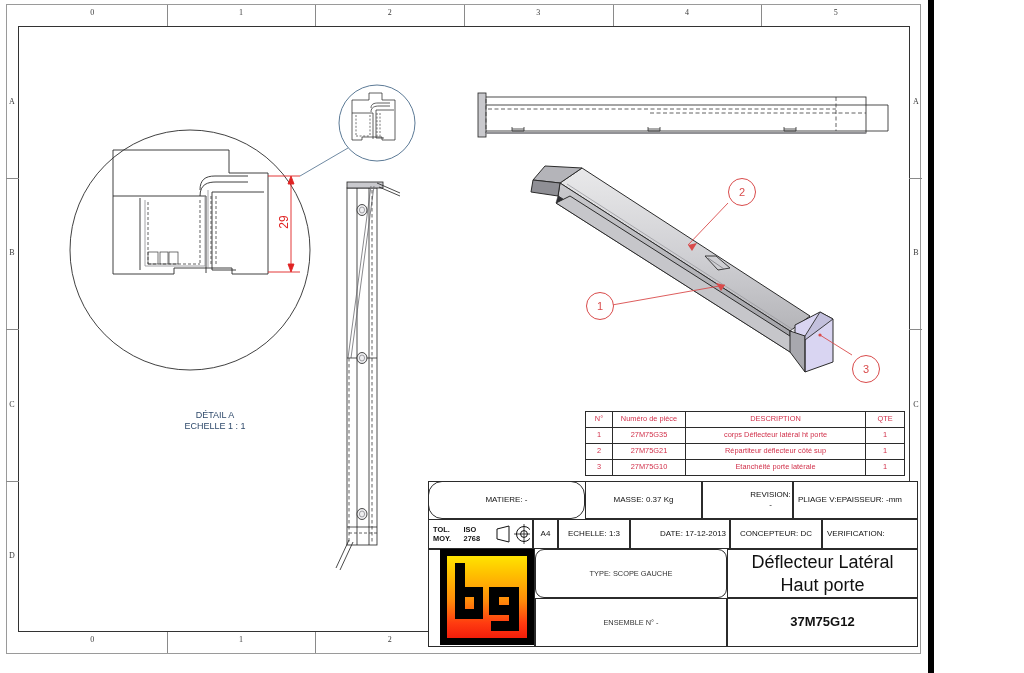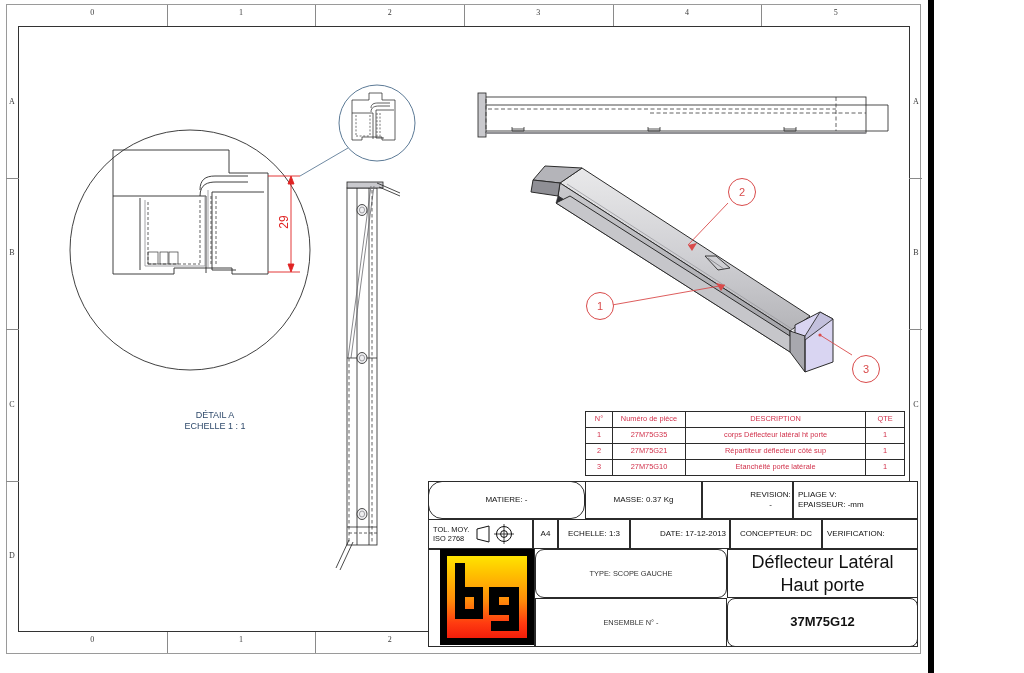--- a/index.html
+++ b/index.html
@@ -33,21 +33,21 @@
 
   
   .tb{position:absolute;border:1px solid #2b2b2b;box-sizing:border-box;background:#fff;}
   .tb-cell{position:absolute;border:1px solid #2b2b2b;box-sizing:border-box;
      display:flex;align-items:center;justify-content:center;text-align:center;
      font-size:8px;color:#111;line-height:1.25;padding:1px 2px;}
   .tb-cell.left{justify-content:flex-start;text-align:left;padding-left:4px;}
   .tb-cell.big{font-size:18px;font-weight:normal;text-align:center;}
   .tb-cell.med{font-size:13px;font-weight:bold;}
   .tb-cell.small{font-size:7.4px;color:#333;}
-  .tb-cell .stack{display:flex;flex-direction:column;align-items:flex-start;}
+  .tb-cell .stack{display:flex;flex-direction:row;align-items:flex-start;}
 
   
   .logo{position:absolute;left:440px;top:549px;width:94px;height:96px;background:#000;
         display:flex;align-items:center;justify-content:center;box-sizing:border-box;padding:7px;}
   .logo-inner{width:100%;height:100%;background:linear-gradient(180deg,#ffe400 0%,#ffc000 22%,#ff8a0a 55%,#ff3b10 82%,#f21d0a 100%);
      position:relative;}
 
   
   .ovl{position:absolute;left:0;top:0;width:1024px;height:673px;pointer-events:none;}
 
@@ -333,21 +333,21 @@
     <div class="tb-cell" style="left:585px;top:481px;width:117px;height:38px;">MASSE: 0.37 Kg</div>
     <div class="tb-cell" style="left:702px;top:481px;width:91px;height:38px;padding-left:48px;">REVISION: -</div>
     <div class="tb-cell left" style="left:793px;top:481px;width:125px;height:38px;">
       <div class="stack">
         <span>PLIAGE V:</span>
         <span>EPAISSEUR: -mm</span>
       </div>
     </div>
 
     <div class="tb-cell left" style="left:428px;top:519px;width:105px;height:30px;">
-      <div class="stack" style="font-size:7.4px;">
+      <div class="stack" style="font-size:7.4px;font-weight:bold;">
         <span>TOL. MOY.</span>
         <span>ISO 2768</span>
       </div>
       <svg width="44" height="22" style="margin-left:4px;">
         <polygon points="4,6 16,3 16,19 4,16" fill="none" stroke="#111" stroke-width="1"></polygon>
         <circle cx="31" cy="11" r="7.5" fill="none" stroke="#111" stroke-width="1"></circle>
         <circle cx="31" cy="11" r="3.4" fill="none" stroke="#111" stroke-width="1"></circle>
         <line x1="31" y1="1" x2="31" y2="21" stroke="#111" stroke-width="0.8"></line>
         <line x1="21" y1="11" x2="41" y2="11" stroke="#111" stroke-width="0.8"></line>
       </svg>
@@ -367,16 +367,16 @@
 
           <path d="M42,30 L72,30 L72,74 L44,74 L44,64 L62,64 L62,58 L42,58 Z M52,40 L52,48 L62,48 L62,40 Z" fill="#000"></path>
         </svg>
       </div>
     </div>
 
     <div class="tb-cell small" style="left:535px;top:549px;width:192px;height:49px;border-radius:9px;">TYPE: SCOPE GAUCHE</div>
     <div class="tb-cell big" style="left:727px;top:549px;width:191px;height:49px;">Déflecteur Latéral Haut porte</div>
 
     <div class="tb-cell small" style="left:535px;top:598px;width:192px;height:49px;">ENSEMBLE N° -</div>
-    <div class="tb-cell med" style="left:727px;top:598px;width:191px;height:49px;border-radius:8px;">37M75G12</div>
+    <div class="tb-cell med" style="left:727px;top:598px;width:191px;height:49px;">37M75G12</div>
 
   </div>
 </div>
 
 </body></html>

